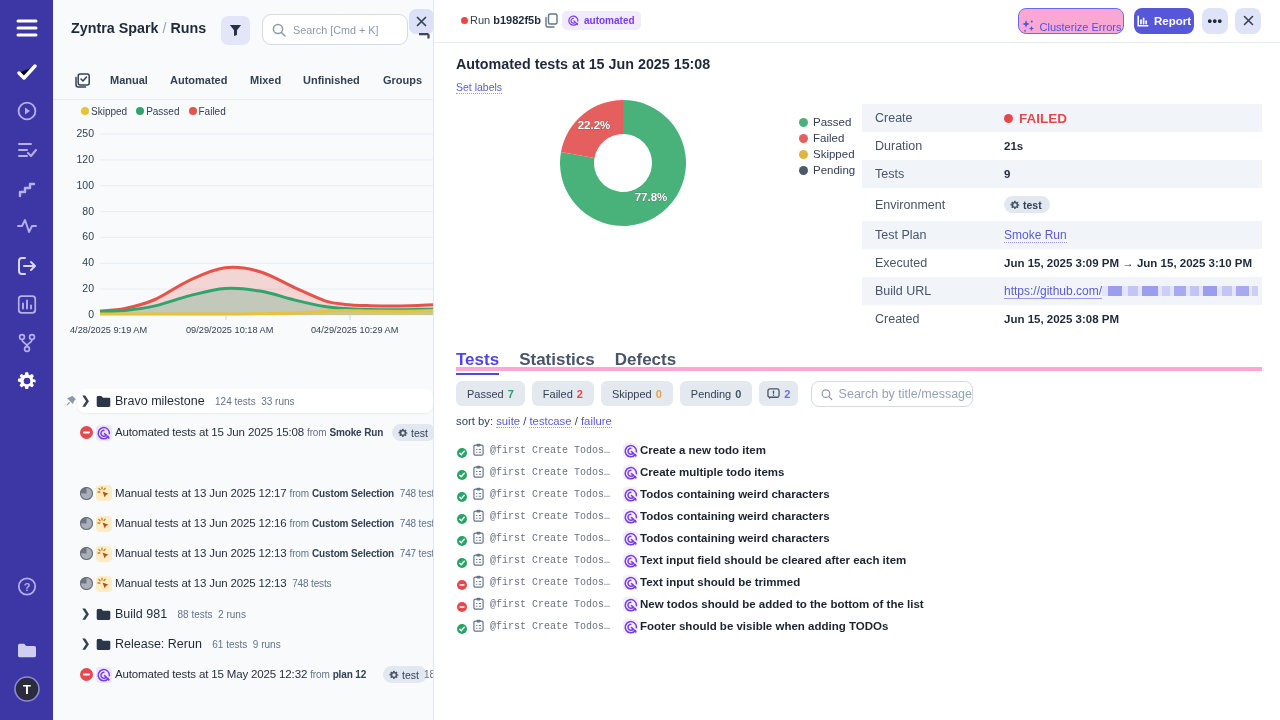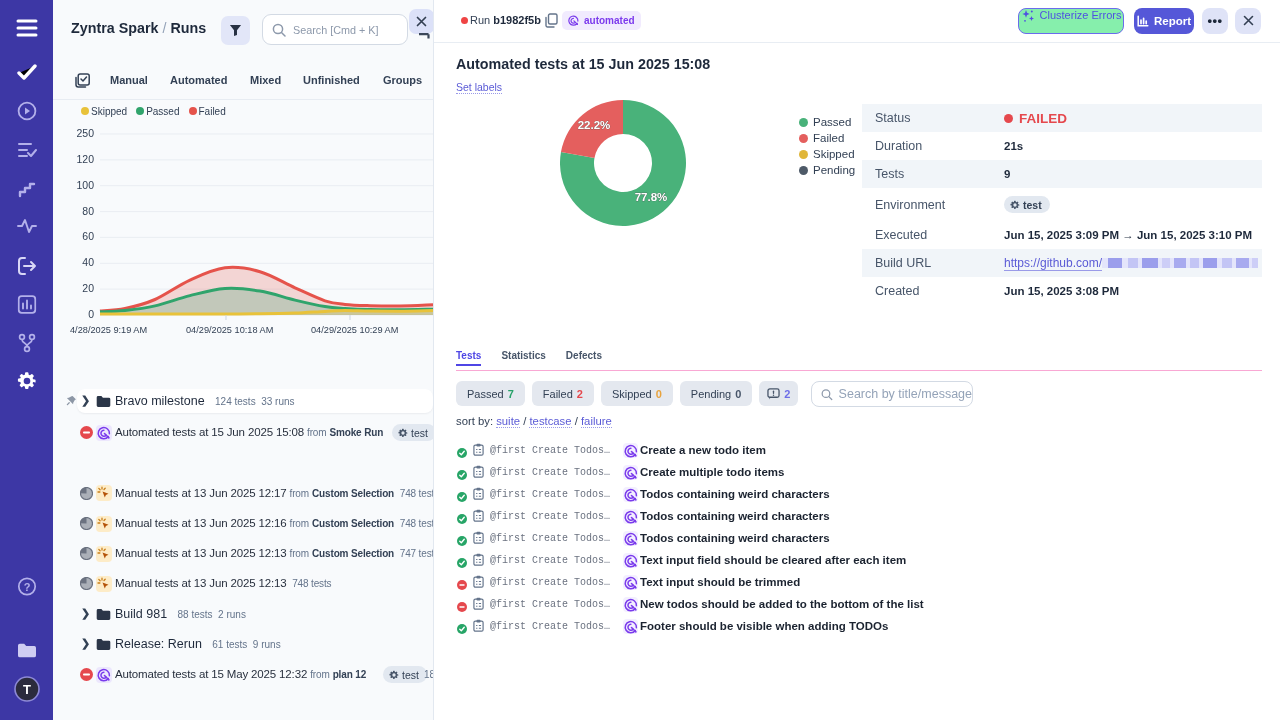--- a/index.html
+++ b/index.html
@@ -44,42 +44,42 @@
 .chip-test { display:inline-flex; align-items:center; gap:3px; background:#e2e8f0; border-radius:9px; padding:2.5px 8px 2.5px 6px; font-size:10.5px; color:#334155; }
 
 
 #main { position:absolute; left:434px; top:0; width:846px; height:720px; background:#fff; }
 #topbar { position:absolute; left:0; top:0; width:846px; height:43px; border-bottom:1px solid #e8edf3; }
 .rundot { position:absolute; left:27px; top:17px; width:7px; height:7px; border-radius:50%; background:#ef4444; }
 .runlab { position:absolute; left:36px; top:14px; font-size:11px; color:#334155; }
 .runlab b { color:#1e293b; }
 .copyic { position:absolute; left:111px; top:13px; }
 .chip-auto { position:absolute; left:128px; top:11px; height:19px; background:#f1ebfe; border-radius:5px; display:flex; align-items:center; gap:4px; padding:0 6px 0 5px; font-size:10px; font-weight:600; color:#7c3aed; }
-.btn-clust { position:absolute; left:584px; top:8px; width:106px; height:26px; border:1px solid #6a6cec; border-radius:8px; color:#4f51e0; font-size:11px; display:flex; align-items:flex-start; justify-content:center; gap:5px; background:#86efac; white-space:nowrap; }
+.btn-clust { position:absolute; left:584px; top:8px; width:106px; height:26px; border:1px solid #6a6cec; border-radius:8px; color:#4f51e0; font-size:11px; display:flex; align-items:flex-end; justify-content:center; gap:5px; background:#f9a8d4; white-space:nowrap; }
 .btn-report { position:absolute; left:700px; top:8px; width:60px; height:26px; background:#5557d8; border-radius:8px; color:#fff; font-size:11.5px; font-weight:600; display:flex; align-items:center; justify-content:center; gap:5px; }
 .btn-dots { position:absolute; left:768px; top:8px; width:26px; height:26px; background:#dfe3f7; border-radius:8px; color:#1e293b; font-size:13px; font-weight:bold; text-align:center; line-height:25px; letter-spacing:0.5px; }
 .btn-close { position:absolute; left:801px; top:8px; width:26px; height:26px; background:#dfe3f7; border-radius:8px; color:#1e293b; font-size:14px; text-align:center; line-height:26px; }
 
 .h1 { position:absolute; left:22px; top:56px; font-size:14.3px; font-weight:bold; color:#1e293b; }
 .setlabels { position:absolute; left:22px; top:81px; font-size:10.5px; color:#5b5bd6; border-bottom:1px dotted #9a9ae8; }
 
 .dlegend { position:absolute; left:365px; top:114px; font-size:11.5px; color:#334155; }
 .dlegend div { height:16px; display:flex; align-items:center; }
 .dlegend i { width:9px; height:9px; border-radius:50%; display:inline-block; margin-right:5px; }
 
 
 .itable { position:absolute; left:428px; top:104px; width:400px; }
 .irow { position:relative; width:400px; display:flex; align-items:center; }
 .irow.odd { background:#f1f5f9; }
 .irow .k { width:142px; padding-left:13px; font-size:12.5px; color:#475569; flex:none; }
 .irow .v { font-size:11.5px; color:#1e293b; font-weight:600; white-space:nowrap; }
 .link { color:#5b5bd6; border-bottom:1px dotted #9a9ae8; font-weight:400; font-size:12px; }
 
 
-.tabs { position:absolute; left:22px; top:350px; width:806px; height:21px; border-bottom:1px solid #f9a8d4; font-size:10px; }
+.tabs { position:absolute; left:22px; top:350px; width:806px; height:21px; border-bottom:4px solid #f9a8d4; font-size:17px; }
 .tabs span { margin-right:20px; color:#475569; font-weight:600; }
 .tabs .act { color:#4f46e5; display:inline-block; border-bottom:2px solid #4f46e5; padding-bottom:3px; }
 
 .chips { position:absolute; left:22px; top:381px; height:25px; display:flex; gap:7px; }
 .chip { background:#e4e8ef; border-radius:6px; height:25px; display:flex; align-items:center; padding:0 11px; font-size:11px; color:#334155; gap:4px; }
 .chip b { font-weight:600; }
 .srch2 { position:absolute; left:377px; top:381px; width:162px; height:26px; background:#fff; border:1px solid #d3dae4; border-radius:8px; display:flex; align-items:center; padding-left:9px; font-size:12.5px; color:#94a3b8; gap:6px; overflow:hidden; white-space:nowrap; }
 
 .sortby { position:absolute; left:22px; top:415px; font-size:11.3px; color:#334155; }
 .sortby a { color:#5b5bd6; border-bottom:1px dotted #9a9ae8; text-decoration:none; }
@@ -209,21 +209,21 @@
   </svg>
   <div class="yl" style="top:127px">250</div>
   <div class="yl" style="top:153px">120</div>
   <div class="yl" style="top:179px">100</div>
   <div class="yl" style="top:205px">80</div>
   <div class="yl" style="top:230px">60</div>
   <div class="yl" style="top:256px">40</div>
   <div class="yl" style="top:282px">20</div>
   <div class="yl" style="top:308px">0</div>
   <div class="xl" style="left:17px">4/28/2025 9:19 AM</div>
-  <div class="xl" style="left:133px">04/29/2025 10:18 AM</div>
+  <div class="xl" style="left:133px">09/29/2025 10:18 AM</div>
   <div class="xl" style="left:258px">04/29/2025 10:29 AM</div>
 
   <div class="row" style="top:386px">
         <span style="position:absolute;left:24px;top:3px;width:356px;height:24px;background:#fff;border-radius:8px;box-shadow:0 1px 2px rgba(15,23,42,0.06)"></span>
     <svg class="pin" width="11" height="11" viewBox="0 0 12 12">
           <path d="M7.2 1l3.8 3.8-1.2.3-1.8 3-.3 2L1 3.4l2-.3 3-1.8z" fill="#8d97a6"></path>
           <path d="M3.5 8.5L1.5 10.5" stroke="#8d97a6" stroke-width="1.4" stroke-linecap="round"></path>
         </svg>
     <span class="chev">❯</span>
     <svg class="fold" width="15" height="13" viewBox="0 0 15 13">
@@ -386,37 +386,41 @@
 
   <div class="dlegend">
     <div><i style="background:#49b27a"></i>Passed</div>
     <div><i style="background:#e45f5e"></i>Failed</div>
     <div><i style="background:#e0b63a"></i>Skipped</div>
     <div><i style="background:#4e5a68"></i>Pending</div>
   </div>
 
   <div class="itable">
     <div class="irow odd" style="height:28px">
-          <span class="k">Status</span>
+          <span class="k">Create</span>
           <span class="v" style="color:#e5484d;display:flex;align-items:center;font-size:13.5px;font-weight:bold"><i style="display:inline-block;width:9px;height:9px;border-radius:50%;background:#e5484d;margin-right:6px"></i>FAILED</span>
         </div>
     <div class="irow" style="height:28px">
           <span class="k">Duration</span>
           <span class="v">21s</span>
         </div>
     <div class="irow odd" style="height:28px">
           <span class="k">Tests</span>
           <span class="v">9</span>
         </div>
     <div class="irow" style="height:33px">
           <span class="k">Environment</span>
           <span class="v"><span class="chip-test"><svg width="10" height="10" viewBox="0 0 24 24">
                 <path fill="#475569" d="M12 8a4 4 0 100 8 4 4 0 000-8zm9.4 5.5l-2.1-.3a7 7 0 01-.6 1.5l1.3 1.7a1 1 0 01-.1 1.3l-1.4 1.4a1 1 0 01-1.3.1l-1.7-1.3a7 7 0 01-1.5.6l-.3 2.1a1 1 0 01-1 .9h-2a1 1 0 01-1-.9l-.3-2.1a7 7 0 01-1.5-.6l-1.7 1.3a1 1 0 01-1.3-.1l-1.4-1.4a1 1 0 01-.1-1.3l1.3-1.7a7 7 0 01-.6-1.5l-2.1-.3a1 1 0 01-.9-1v-2a1 1 0 01.9-1l2.1-.3a7 7 0 01.6-1.5L3.4 6.7a1 1 0 01.1-1.3l1.4-1.4a1 1 0 011.3-.1l1.7 1.3a7 7 0 011.5-.6l.3-2.1a1 1 0 011-.9h2a1 1 0 011 .9l.3 2.1a7 7 0 011.5.6l1.7-1.3a1 1 0 011.3.1l1.4 1.4a1 1 0 01.1 1.3l-1.3 1.7a7 7 0 01.6 1.5l2.1.3a1 1 0 01.9 1v2a1 1 0 01-.9 1z"></path>
                 <circle cx="12" cy="12" r="2" fill="#e2e8f0"></circle>
               </svg>test</span></span>
+        </div>
+    <div class="irow odd" style="height:28px">
+          <span class="k">Test Plan</span>
+          <span class="v"><span class="link">Smoke Run</span></span>
         </div>
     <div class="irow" style="height:28px">
           <span class="k">Executed</span>
           <span class="v">Jun 15, 2025 3:09 PM → Jun 15, 2025 3:10 PM</span>
         </div>
     <div class="irow odd" style="height:28px">
           <span class="k">Build URL</span>
           <span class="v"><span class="link" style="border-bottom-style:solid">https://github.com/</span><svg width="156" height="13" style="vertical-align:-2px">
               <rect x="0" y="2" width="156" height="10" fill="#e4e5fb"></rect>
               <rect x="6" y="2" width="14" height="10" fill="#9b9eec"></rect>

